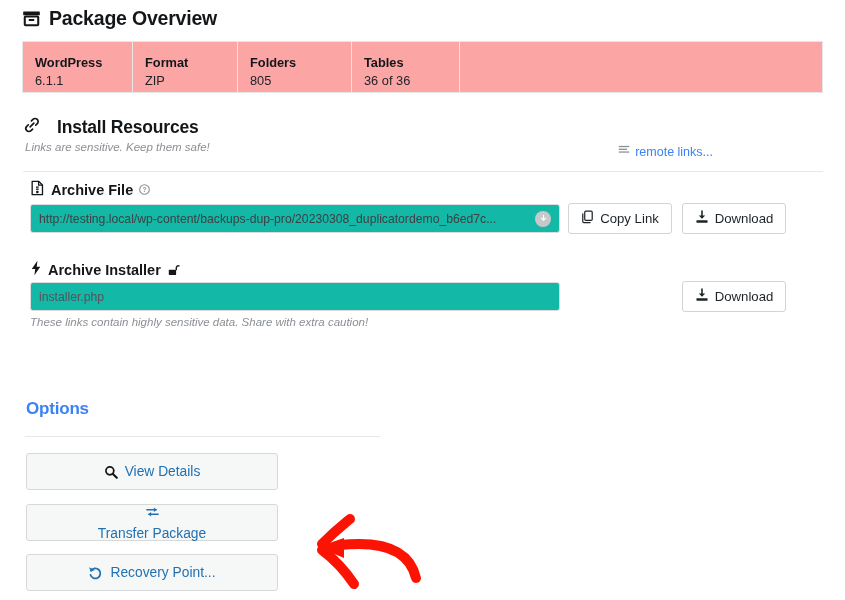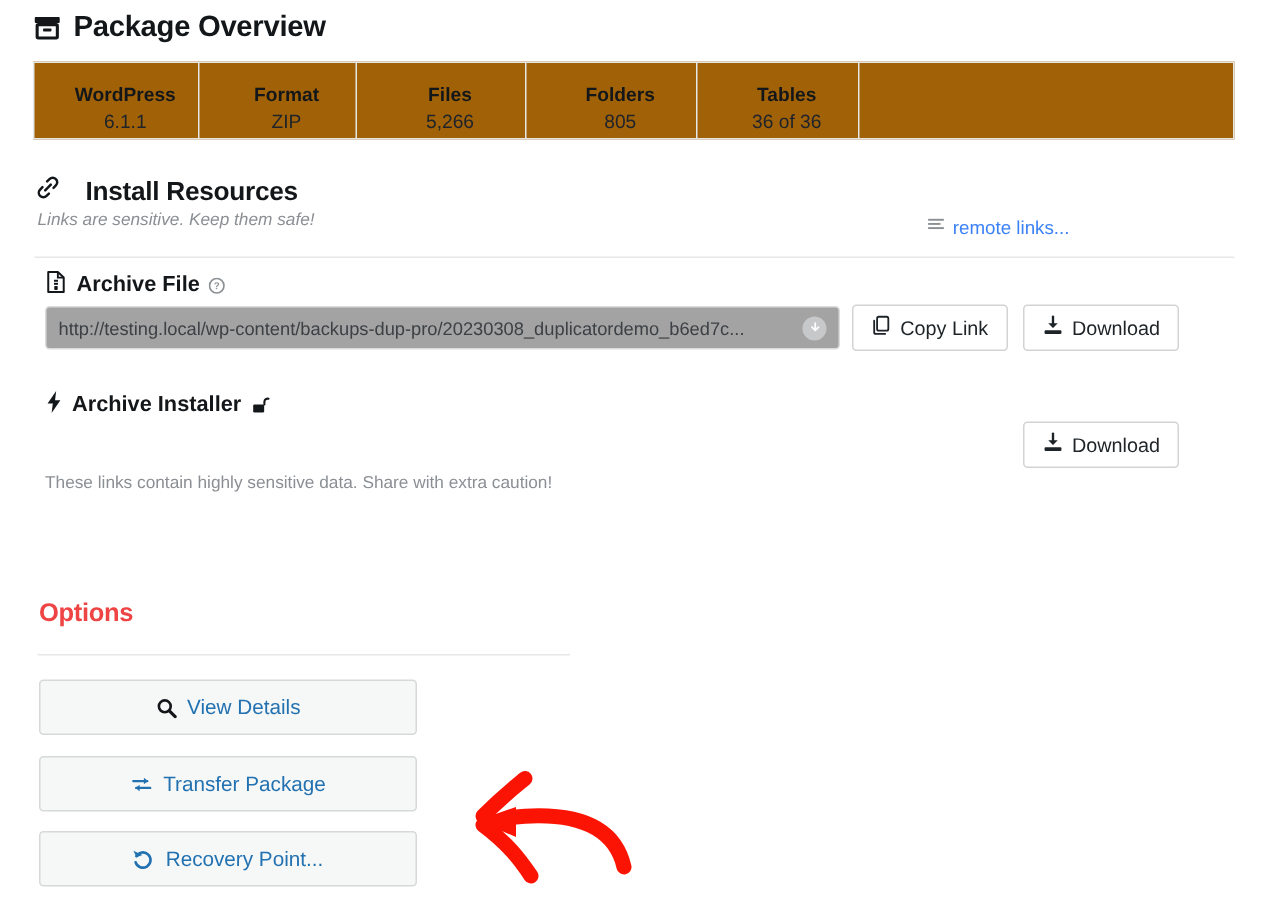--- a/index.html
+++ b/index.html
@@ -40,24 +40,23 @@
   .pkg-title .ico { display: flex; align-items: center; }
 
   
   .ov-table {
     position: absolute;
     left: 22px;
     top: 41px;
     width: 801px;
     height: 52px;
     border: 1px solid #e6e6e6;
-    background: #a16207;
+    background: #fca5a5;
     box-sizing: border-box;
     display: flex;
-    text-align: center;
   }
   .ov-cell {
     border-right: 1px solid #e6e6e6;
     box-sizing: border-box;
     padding: 8px 0 0 12px;
     display: flex;
     flex-direction: column;
     justify-content: center;
   }
   .ov-cell:last-child { border-right: none; flex: 1; }
@@ -123,21 +122,21 @@
     font-size: 14.5px;
     font-weight: bold;
     color: #14171a;
   }
   .lbl-archive { left: 30px; top: 180px; }
   .lbl-installer { left: 30px; top: 260px; }
 
   .txtbox {
     position: absolute;
     height: 29px;
-    background: #a3a3a3;
+    background: #14b8a6;
     border: 1px solid #dcdcde;
     border-radius: 3px;
     box-sizing: border-box;
     display: flex;
     align-items: center;
     padding: 0 8px;
     font-size: 12.2px;
     color: #3d4044;
     overflow: hidden;
     white-space: nowrap;
@@ -176,33 +175,34 @@
   .btn-copylink { left: 568px; top: 203px; width: 104px; }
   .btn-dl1      { left: 682px; top: 203px; width: 104px; }
   .btn-copyname { left: 568px; top: 281px; width: 104px; }
   .btn-dl2      { left: 682px; top: 281px; width: 104px; }
 
   .caution {
     position: absolute;
     left: 30px;
     top: 316px;
     font-size: 11.5px;
+    font-style: italic;
     color: #8b8f94;
     text-align: right;
   }
 
   
   .opt-title {
     position: absolute;
     left: 26px;
     top: 399px;
     font-size: 17px;
     font-weight: bold;
     letter-spacing: -0.2px;
-    color: #ef4444;
+    color: #3b82f6;
   }
   .hr-opt { left: 25px; top: 428px; width: 355px; }
 
   .opt-btn {
     position: absolute;
     left: 26px;
     width: 252px;
     height: 37px;
     border: 1px solid #d7d8da;
     border-radius: 3px;
@@ -211,21 +211,21 @@
     display: flex;
     align-items: center;
     justify-content: center;
     gap: 7px;
     font-size: 13.8px;
     color: #2271b1;
     cursor: pointer;
     margin-top: 15px;
   }
   .opt-1 { top: 438px; }
-  .opt-2 { top: 489px; }
+  .opt-2 { top: 489px; flex-direction: column; }
   .opt-3 { top: 539px; }
   .opt-btn .glyph { display: flex; align-items: center; }
 
   
   .annot {
     position: absolute;
     left: 278px;
     top: 500px;
     width: 170px;
     height: 100px;
@@ -249,24 +249,20 @@
   </div>
 
   <div class="ov-table">
     <div class="ov-cell" style="width:110px">
       <span class="k">WordPress</span>
       <span class="v">6.1.1</span>
     </div>
     <div class="ov-cell" style="width:105px">
       <span class="k">Format</span>
       <span class="v">ZIP</span>
-    </div>
-    <div class="ov-cell" style="width:113px">
-      <span class="k">Files</span>
-      <span class="v">5,266</span>
     </div>
     <div class="ov-cell" style="width:114px">
       <span class="k">Folders</span>
       <span class="v">805</span>
     </div>
     <div class="ov-cell" style="width:108px">
       <span class="k">Tables</span>
       <span class="v">36 of 36</span>
     </div>
     <div class="ov-cell"></div>
@@ -353,20 +349,23 @@
     </span>
     <span>Archive Installer</span>
     <span style="display:flex;align-items:center;">
       <svg width="13" height="14" viewBox="0 0 16 16" aria-hidden="true">
         <rect x="2.2" y="7.6" width="9" height="6.6" rx="1.1" fill="#14171a"></rect>
         <path d="M11.4 7.6 V5.2 a2.7 2.7 0 0 1 3.4 -2.3" fill="none" stroke="#14171a" stroke-width="1.7" stroke-linecap="round"></path>
       </svg>
     </span>
   </div>
 
+  <div class="txtbox txt-installer">
+    <span>installer.php</span>
+  </div>
 
 
   <div class="btn btn-dl2">
     <span>
       <svg width="14" height="14" viewBox="0 0 16 16" aria-hidden="true">
         <path d="M8 1.2 V8.4" stroke="#1d2327" stroke-width="1.8" stroke-linecap="round"></path>
         <path d="M4.4 6.2 L8 9.9 L11.6 6.2 Z" fill="#1d2327"></path>
         <rect x="1.6" y="11.6" width="12.8" height="2.9" rx="0.7" fill="#1d2327"></rect>
       </svg>
     </span>

